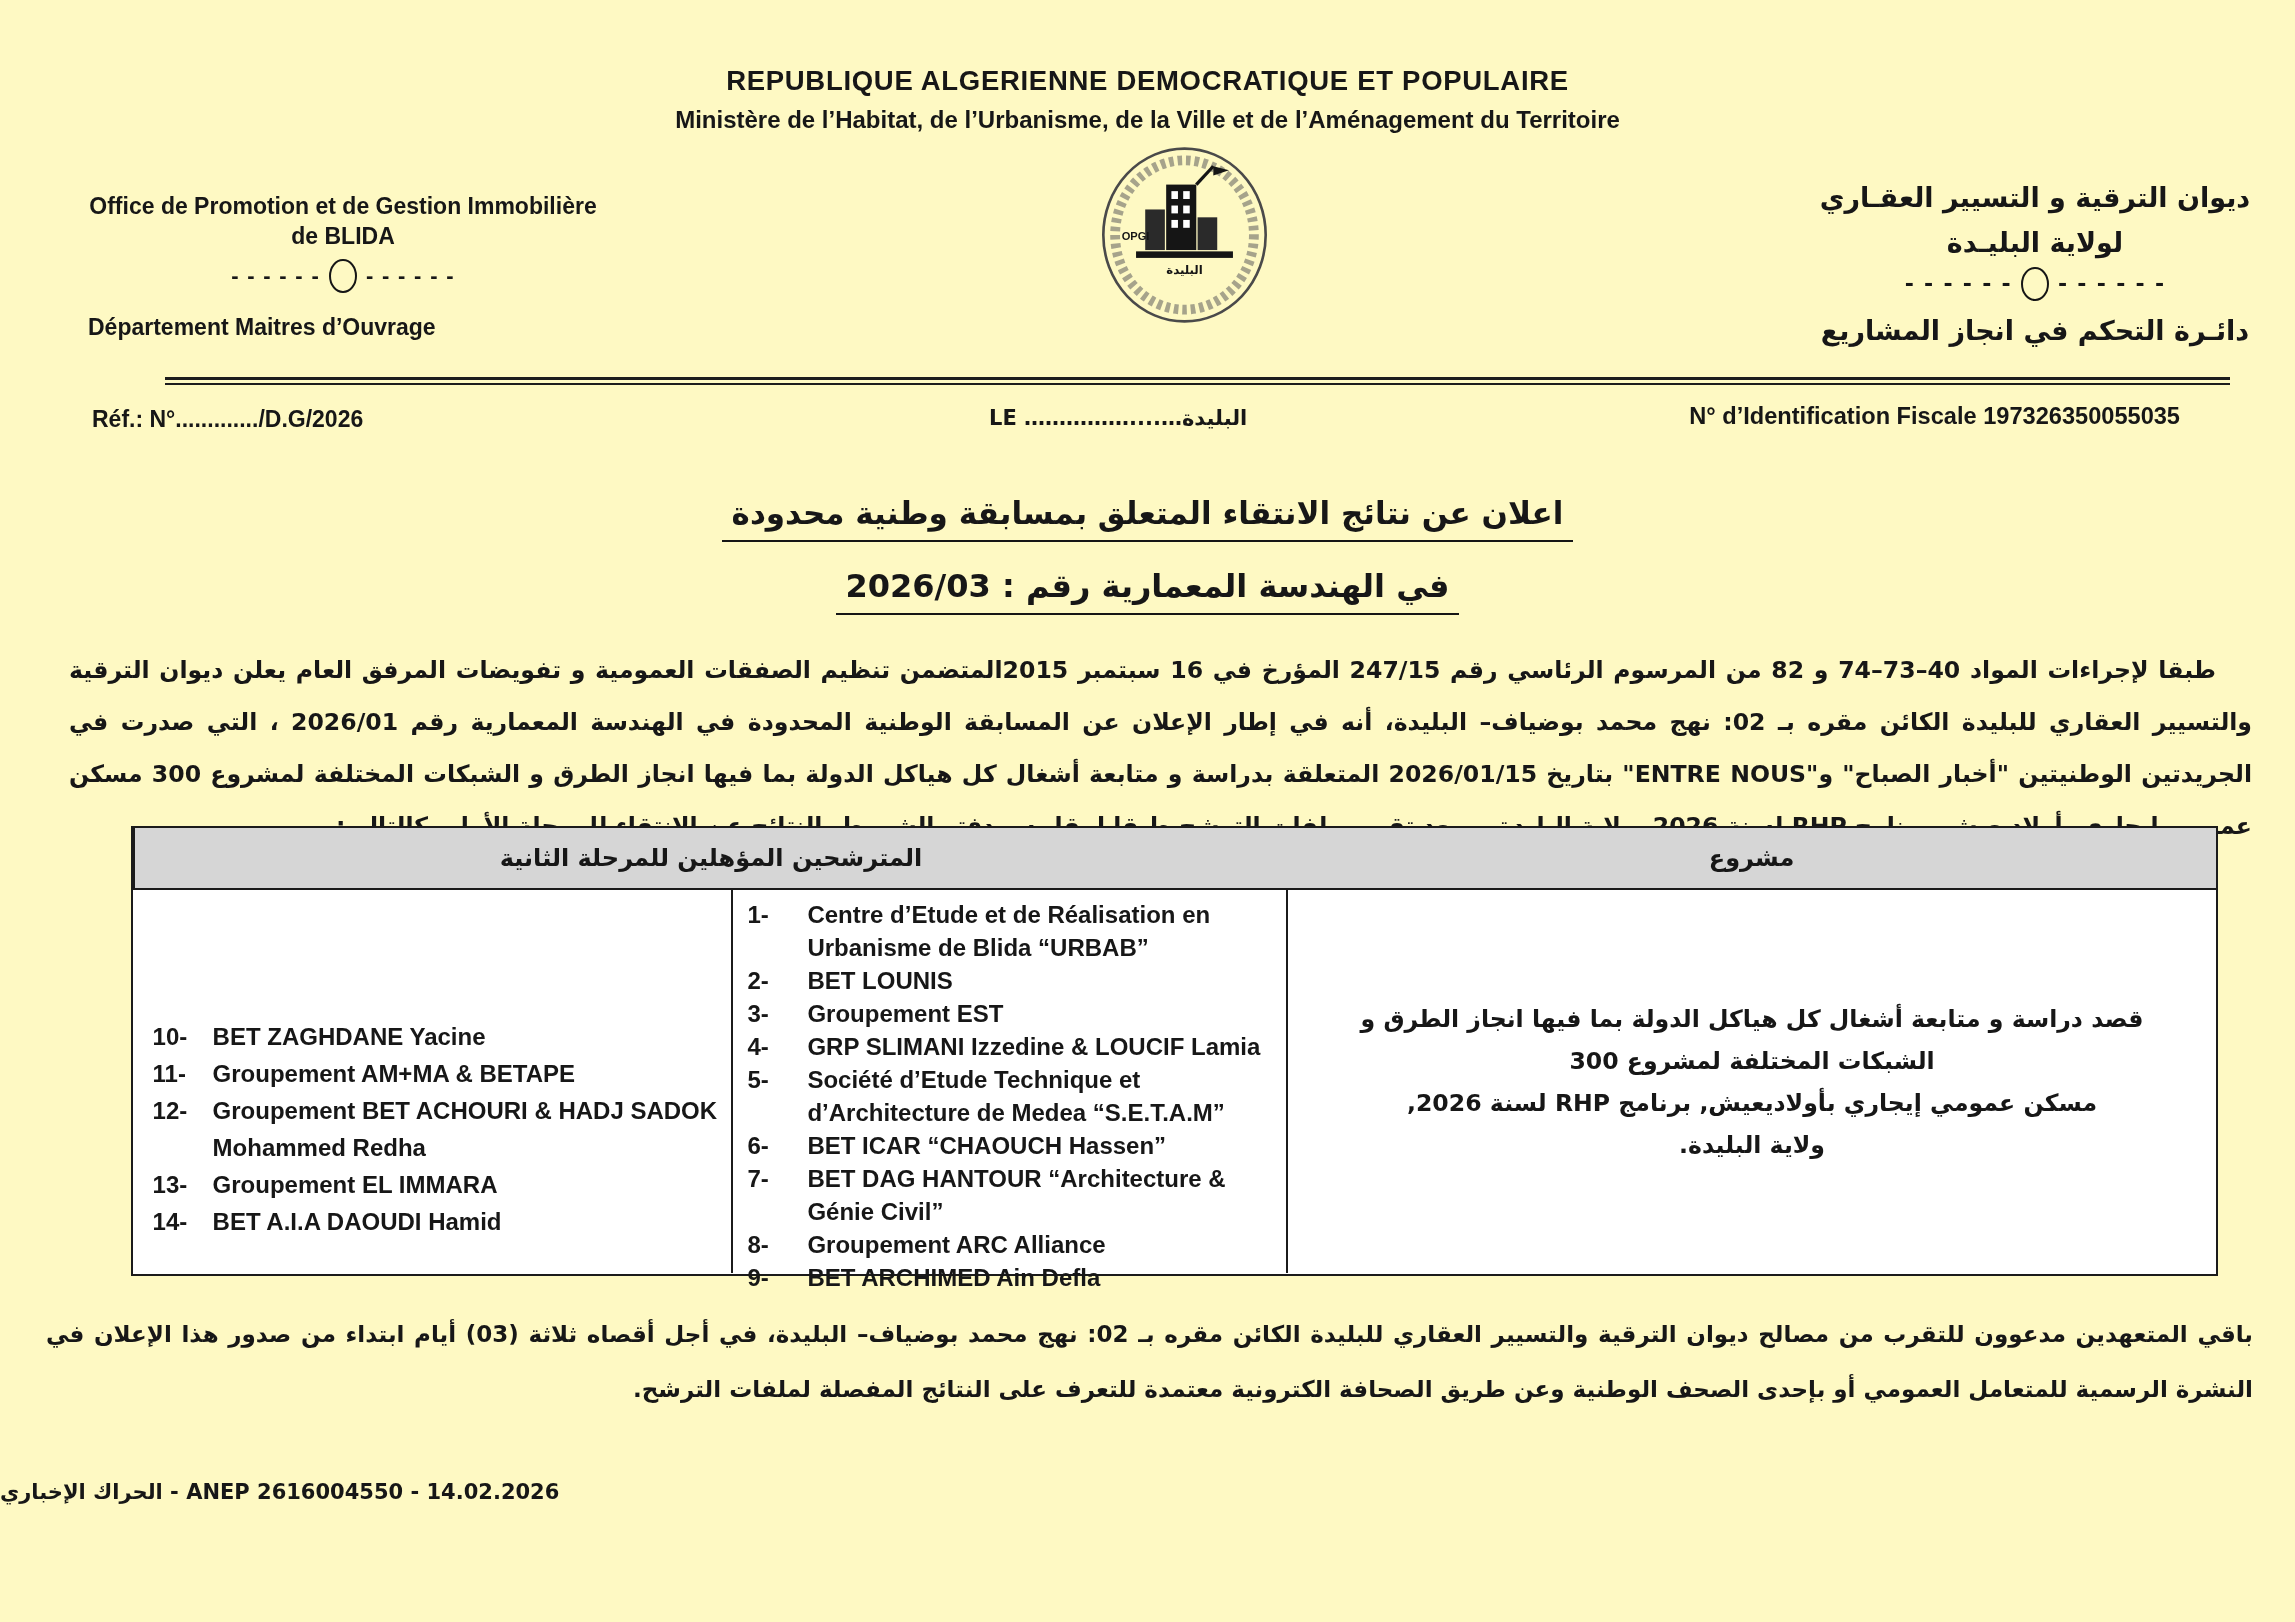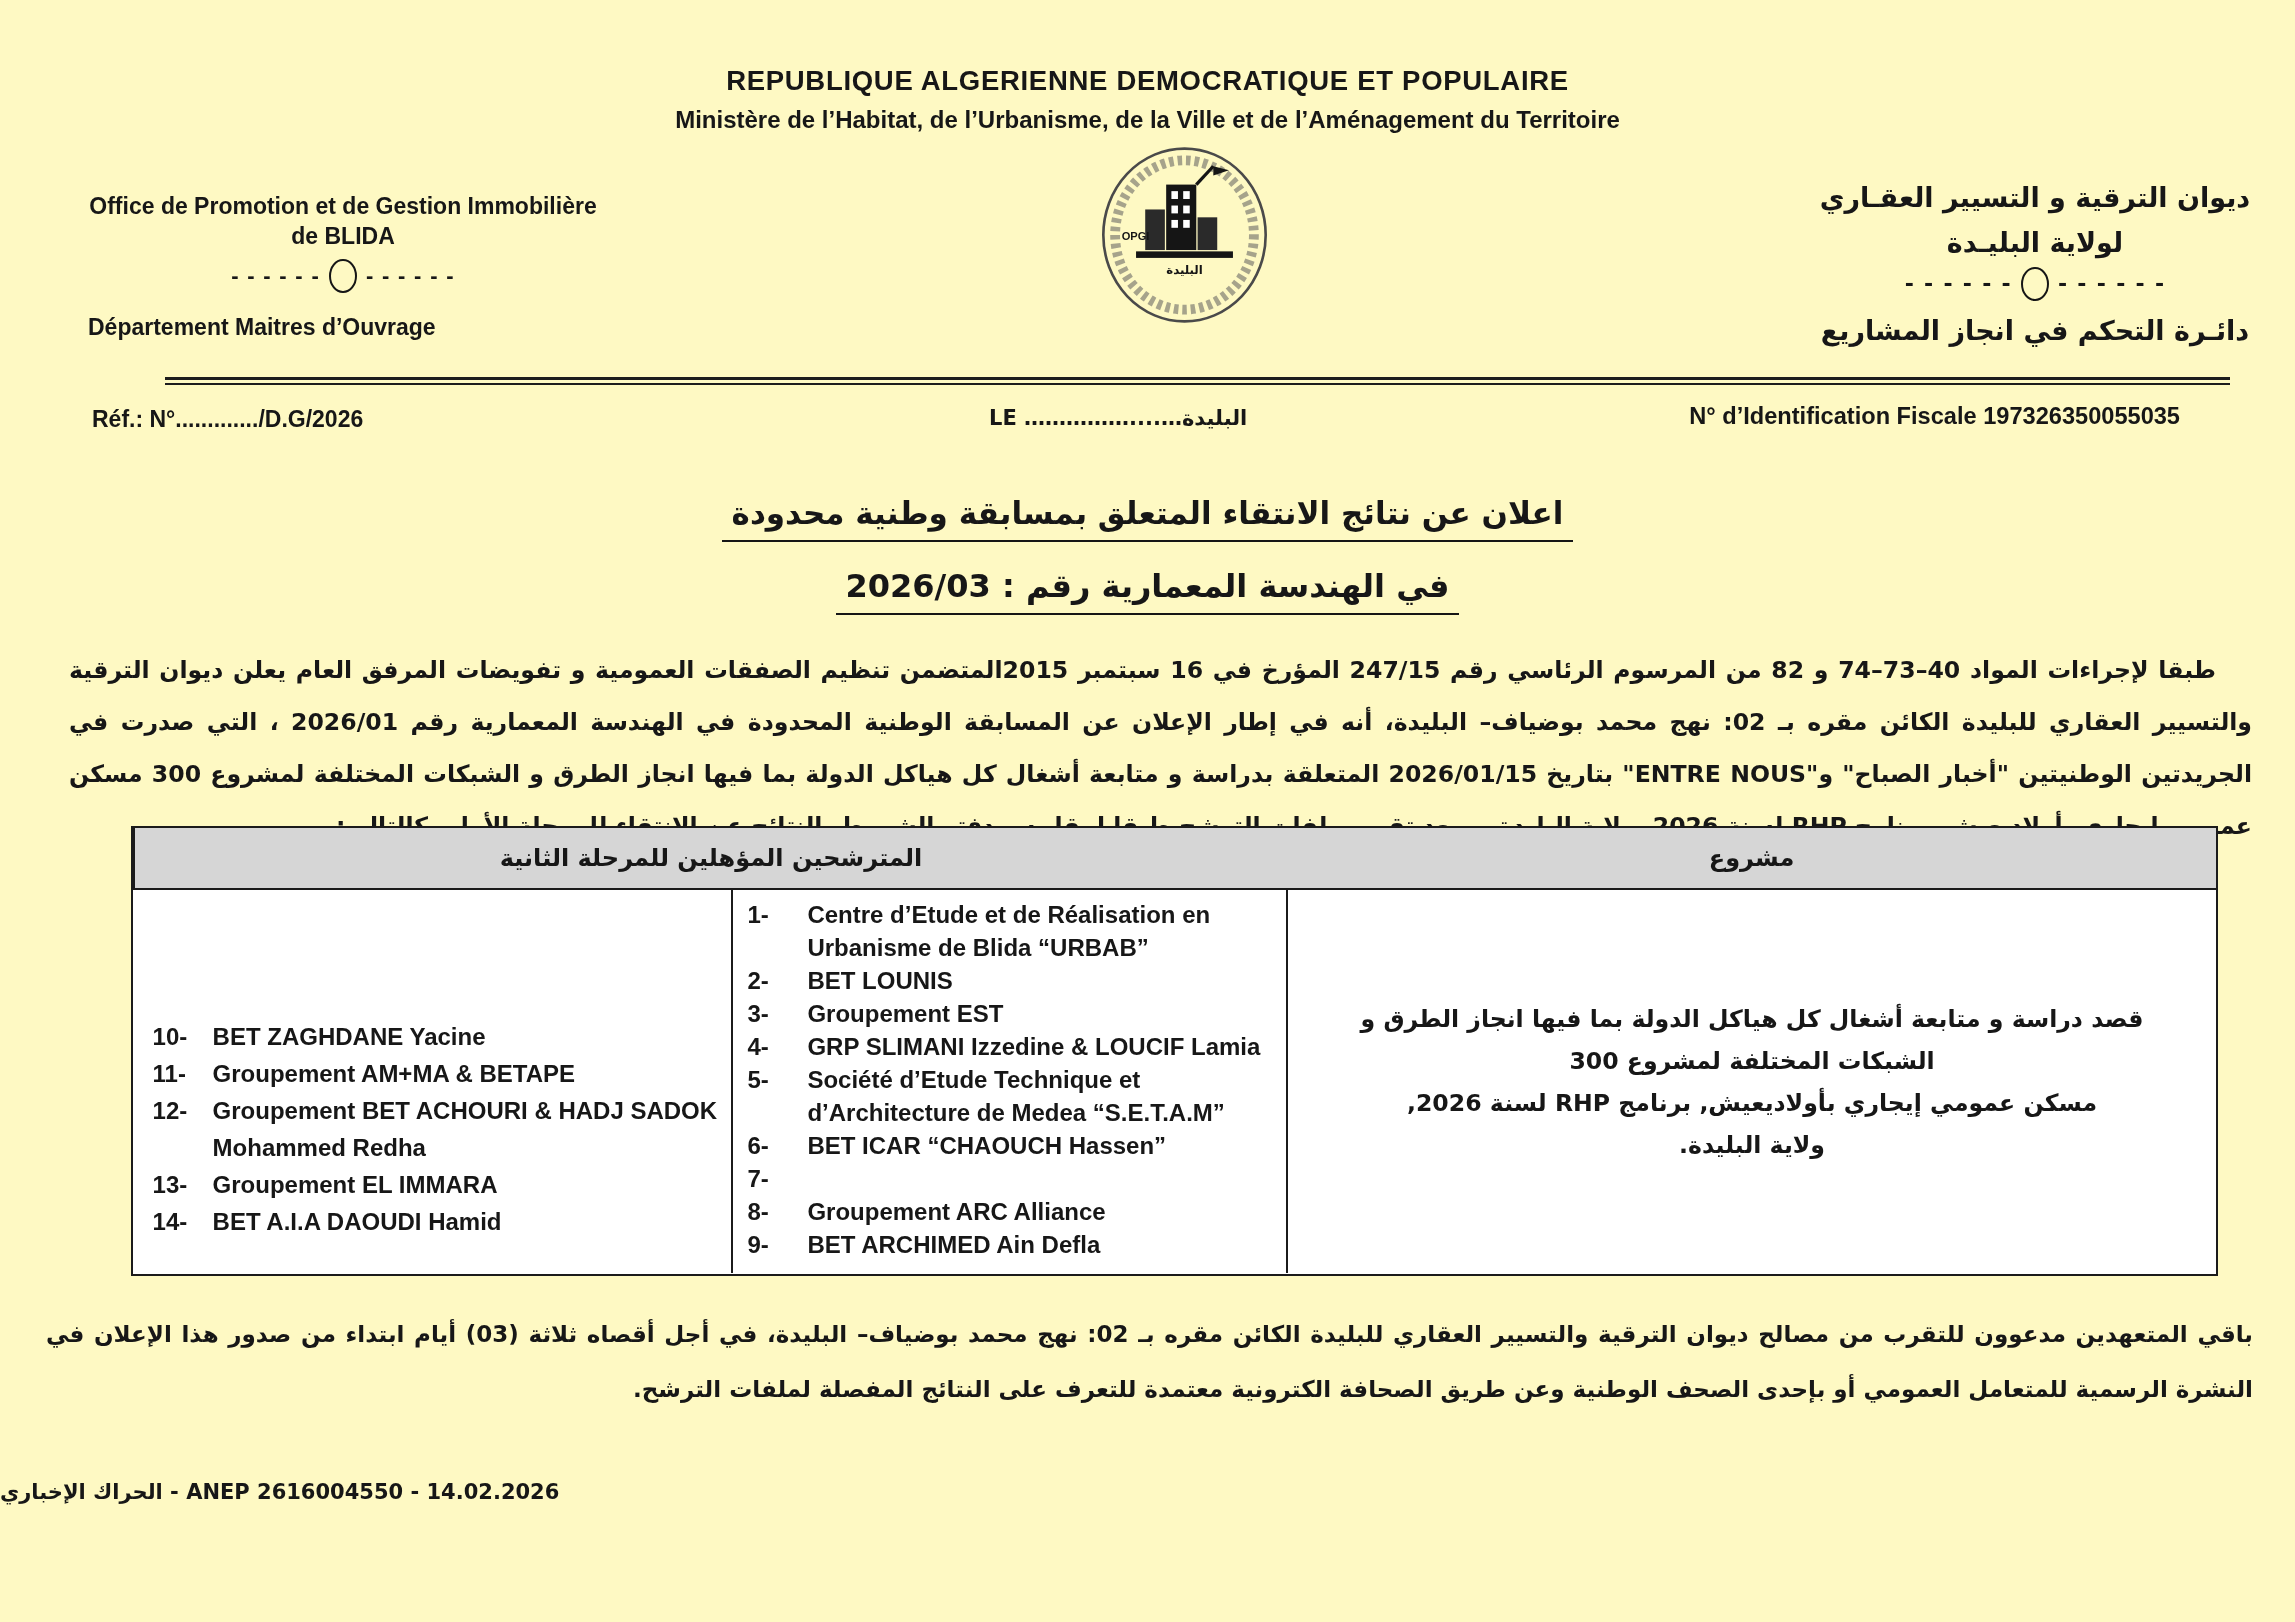--- a/index.html
+++ b/index.html
@@ -182,20 +182,21 @@
         <div class="item">
           <span class="num">5-</span>
           <span class="nm">Société d’Etude Technique et d’Architecture de Medea “S.E.T.A.M”</span>
         </div>
         <div class="item">
           <span class="num">6-</span>
           <span class="nm">BET ICAR “CHAOUCH Hassen”</span>
         </div>
         <div class="item">
           <span class="num">7-</span>
+          <span class="nm">BET DAG HANTOUR “Architecture &amp; Génie Civil”</span>
         </div>
         <div class="item">
           <span class="num">8-</span>
           <span class="nm">Groupement ARC Alliance</span>
         </div>
         <div class="item">
           <span class="num">9-</span>
           <span class="nm">BET ARCHIMED Ain Defla</span>
         </div>
       </div>

